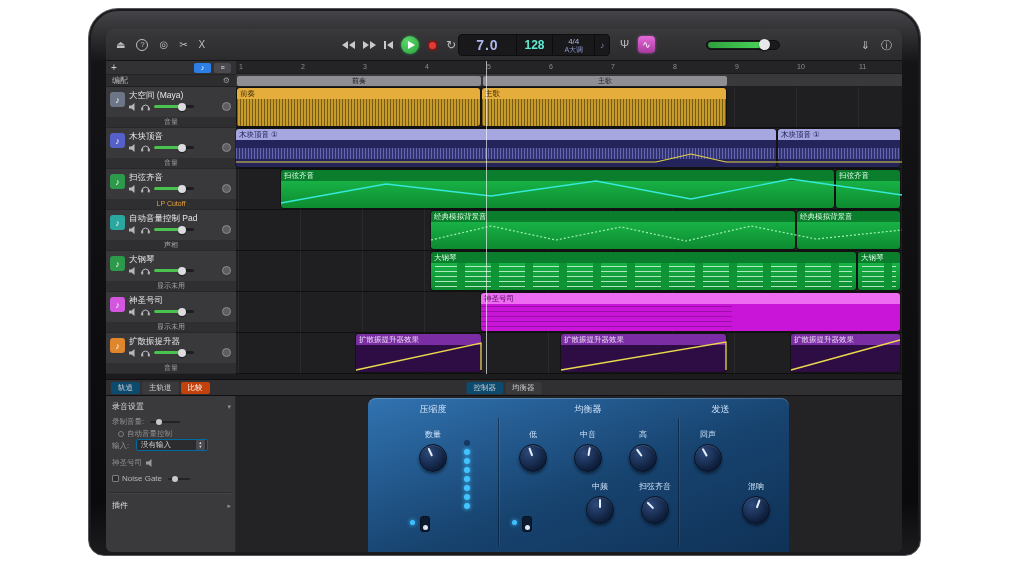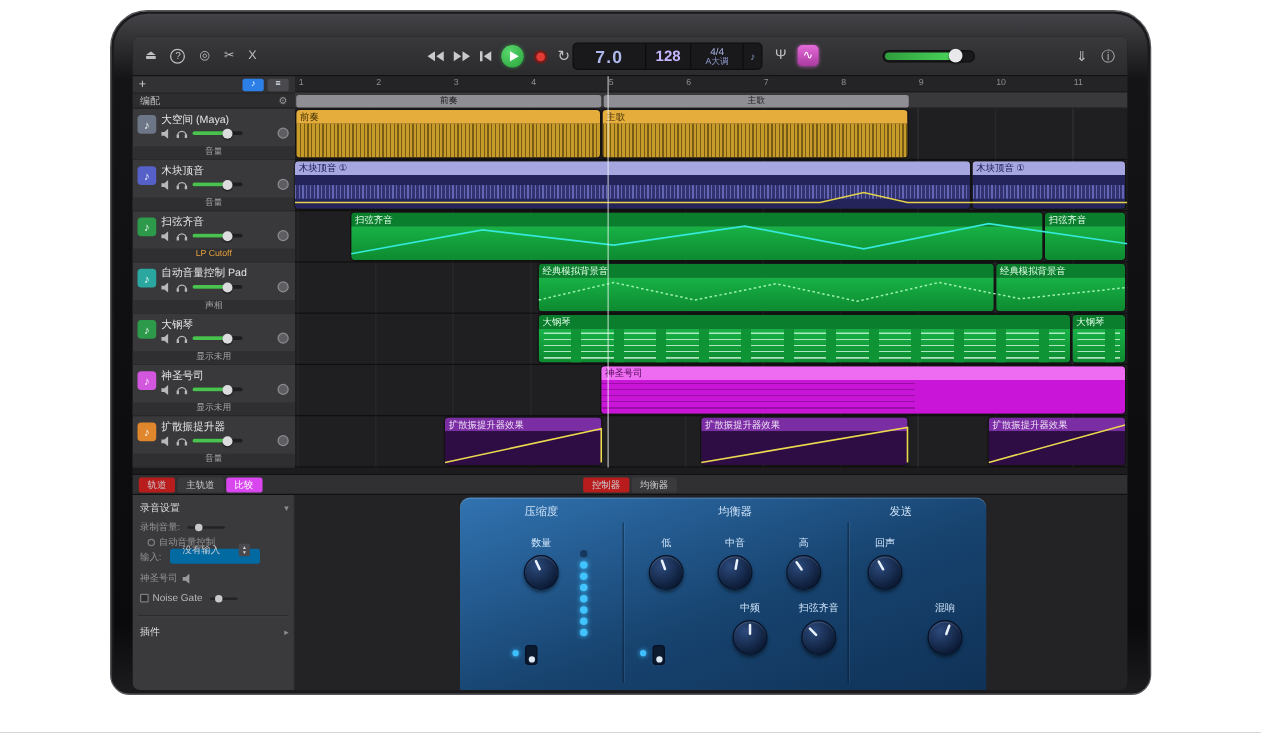--- a/index.html
+++ b/index.html
@@ -28,21 +28,21 @@
   .tri.r{border-left:6px solid #c9c9cd;}
   .tbar{display:inline-block;width:2px;height:8px;background:#c9c9cd;}
   .tpair{display:flex;gap:1px;align-items:center;cursor:pointer;}
   .playbtn{width:18px;height:18px;border-radius:50%;background:radial-gradient(circle at 35% 30%,#5ad86c,#27a23a);display:flex;align-items:center;justify-content:center;box-shadow:0 0 3px rgba(60,220,90,.5);}
   .playbtn i{width:0;height:0;border-top:4px solid transparent;border-bottom:4px solid transparent;border-left:7px solid #fff;margin-left:2px;}
   .recbtn{width:11px;height:11px;border-radius:50%;background:#e23b36;border:2px solid #6e1d1a;}
   .cyc{font-size:12px;color:#bfbfc3;}
   .lcd{position:absolute;left:352px;top:5px;width:152px;height:22px;background:#19191b;border:1px solid #0e0e10;border-radius:4px;display:flex;align-items:stretch;overflow:hidden;}
   .lcd .cell{display:flex;flex-direction:column;align-items:center;justify-content:center;}
   .lcd .c-pos{width:58px;font-size:14px;font-weight:bold;color:#aeb8ec;letter-spacing:1px;}
-  .lcd .c-tempo{width:36px;font-size:12px;font-weight:bold;color:#c4b5fd;}
+  .lcd .c-tempo{width:36px;font-size:12px;font-weight:bold;color:#5eead4;}
   .lcd .c-sig{width:42px;}
   .lcd .c-sig .l1{font-size:8px;color:#aab4e4;line-height:9px;}
   .lcd .c-sig .l2{font-size:7px;color:#8e98cc;line-height:8px;}
   .lcd .c-note{width:14px;font-size:8px;color:#8e98cc;}
   .lcd .vdiv{width:1px;background:#0c0c0e;}
   .tuner{position:absolute;left:514px;top:9px;font-size:11px;color:#bfbfc3;}
   .loopbtn{position:absolute;left:532px;top:7px;width:17px;height:17px;border-radius:4px;background:linear-gradient(#e46ad8,#a93aa0);color:#fff;font-size:10px;display:flex;align-items:center;justify-content:center;box-shadow:0 0 3px rgba(230,110,220,.6);}
   .meter{position:absolute;left:600px;top:11px;width:74px;height:10px;border-radius:5px;background:#1a1a1c;border:1px solid #0f0f11;}
   .meter .fill{position:absolute;left:1px;top:1px;height:6px;width:78%;border-radius:4px;background:linear-gradient(90deg,#2f9e3d,#49d55a);}
   .meter .thumb{position:absolute;top:-2px;left:72%;width:11px;height:11px;border-radius:50%;background:#e8e8ea;box-shadow:0 1px 2px rgba(0,0,0,.6);}
@@ -94,32 +94,32 @@
   .mg .rb::before{content:"";position:absolute;left:0;top:0;width:60%;height:100%;background:repeating-linear-gradient(0deg,transparent 0 4px,rgba(70,0,80,.35) 4px 5px);}
   .pur .rh{background:#7b2da4;color:#efe0f6;}
   .pur .rb{background:#2e0d45;}
   .auto{position:absolute;left:0;top:0;z-index:2;pointer-events:none;}
   .playhead{position:absolute;left:380px;top:32px;width:1px;height:313px;background:rgba(248,248,250,.65);z-index:10;}
 
   
   .tabbar{position:absolute;left:0;top:350px;right:0;height:17px;background:#303032;border-top:1px solid #101012;border-bottom:1px solid #101012;}
   .tabbar .grpL{position:absolute;left:5px;top:2px;display:flex;gap:2px;}
   .tbbtn{height:12px;padding:0 7px;border-radius:2px;background:#3a3a3c;color:#cfcfd3;font-size:7.5px;line-height:12px;}
-  .tbbtn.sel{background:#b91c1c;}
-  .tbbtn.blue{background:#d946ef;color:#fff;}
+  .tbbtn.sel{background:#0c4a6e;}
+  .tbbtn.blue{background:#c2410c;color:#fff;}
   .ctabs{position:absolute;left:50%;top:2px;transform:translateX(-50%);display:flex;gap:2px;}
 
   
   .binspect{position:absolute;left:0;top:367px;width:130px;bottom:0;background:#3a3a3c;border-right:1px solid #29292b;}
   .irow{position:absolute;left:6px;right:4px;font-size:8px;color:#b6b6ba;display:flex;align-items:center;}
   .irow .chev{margin-left:auto;font-size:7px;color:#8e8e92;}
   .head{color:#dcdcde;}
   .dim{color:#939397;font-size:7.5px;}
   .radio{width:6px;height:6px;border:1px solid #7d7d81;border-radius:50%;margin-right:3px;}
-  .inputbox{position:absolute;left:30px;top:43px;width:72px;height:12px;background:#2c2c2e;border:6px solid #0369a1;border-radius:2px;display:flex;align-items:flex-end;padding:0 2px 0 4px;}
+  .inputbox{position:absolute;left:30px;top:43px;width:72px;height:12px;background:#2c2c2e;border:1px solid #0369a1;border-radius:2px;display:flex;align-items:flex-end;padding:0 2px 0 4px;}
   .inputbox .val{font-size:7.5px;color:#d0d0d4;flex:1;}
   .stepper{width:9px;height:10px;background:#4a4a4e;border-radius:1px;display:flex;flex-direction:column;align-items:center;justify-content:center;font-size:4.5px;line-height:4.5px;color:#d8d8dc;}
   .cbox{width:7px;height:7px;border:1px solid #7d7d81;border-radius:1px;background:#2c2c2e;margin-right:3px;}
   .mslider{position:relative;width:30px;height:2px;background:#232325;border-radius:1px;margin-left:6px;}
   .mslider b{position:absolute;top:-2px;left:20%;width:6px;height:6px;border-radius:50%;background:#c9c9cd;}
   .idiv{position:absolute;left:4px;right:4px;top:96px;height:1px;background:#2c2c2e;box-shadow:0 1px 0 rgba(255,255,255,.05);}
 
   
   .bmain{position:absolute;left:130px;top:367px;right:0;bottom:0;background:#232325;}
   .bluepanel{position:absolute;left:132px;top:2px;width:421px;bottom:0;border-radius:8px 8px 0 0;

